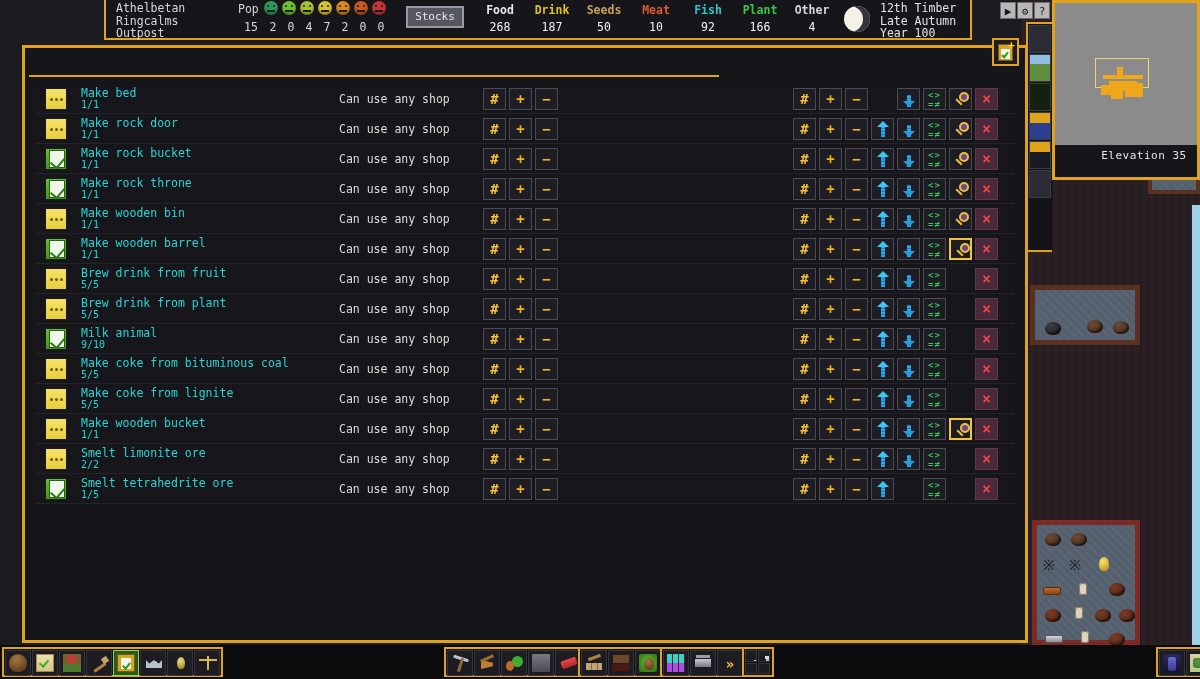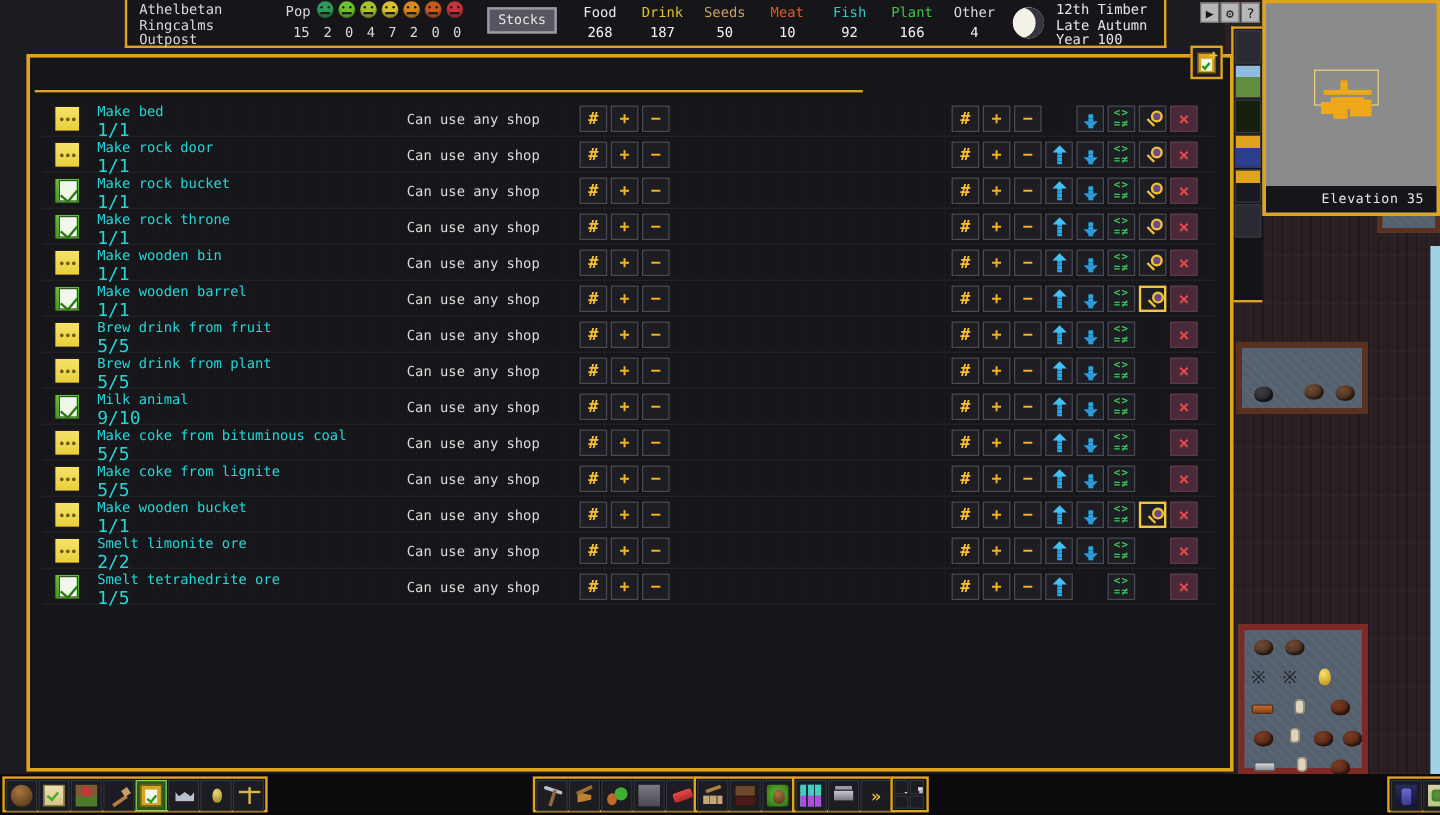--- a/index.html
+++ b/index.html
@@ -51,21 +51,21 @@
   .minimap-panel {
     position: absolute; left: 1052px; top: 0px; width: 148px; height: 180px;
     border: 3px solid #e0a41c; background: #8b8b8b;
   }
   .minimap-canvas { position: absolute; inset: 0; background: #8b8b8b; }
   .fort-blob { position: absolute; left: 44px; top: 62px; width: 48px; height: 36px; }
   .fort-blob i { position: absolute; background: #f0a81b; display: block; }
   .fort-outline { position: absolute; left: 40px; top: 55px; width: 54px; height: 30px;
     border: 1px solid #f0d27a; }
   .elev-label {
-    position: absolute; left: 0; right: 0; bottom: 0; height: 22px;
+    position: absolute; left: 0; right: 0; bottom: 0; height: 32px;
     background: #16161a; color: #e6e6e6; font-size: 11px; line-height: 22px;
     text-align: center; letter-spacing: .5px; padding-left: 36px;
   }
 
   
   .icon-rail {
     position: absolute; left: 1026px; top: 22px; width: 26px; height: 230px;
     background: #141418; border: 2px solid #e0a41c; border-right: none;
   }
   .rail-btn { width: 22px; height: 28px; margin: 1px auto; display: block;
@@ -105,21 +105,21 @@
   .sb-pop-nums { position: absolute; left: 132px; top: 20px; display: flex; gap: 0; }
   .sb-pop-nums span { width: 18px; text-align: center; }
   .sb-pop-nums span.first { width: 26px; }
   .stocks-btn {
     position: absolute; left: 300px; top: 6px; width: 58px; height: 22px;
     background: #565660; border: 2px solid #9a9aa4; color: #e8e8e8;
     font-size: 11px; line-height: 18px; text-align: center;
   }
   .sb-res { position: absolute; left: 368px; top: 0; display: flex; }
   .sb-res .col { width: 52px; text-align: center; }
-  .sb-res .cap { display: block; font-size: 11.5px; line-height: 16px; padding-top: 2px; }
+  .sb-res .cap { display: block; font-size: 11.5px; line-height: 16px; padding-top: 2px; font-weight: bold; }
   .sb-res .val { display: block; font-size: 11.5px; color: #f2f2f2; line-height: 18px; }
   .moon {
     position: absolute; left: 738px; top: 6px; width: 26px; height: 26px; border-radius: 50%;
     background: radial-gradient(circle at 38% 34%, #f4f2e6 60%, #c9c6b4 100%);
     box-shadow: inset -7px 0 0 0 #34343e;
   }
   .sb-date { position: absolute; left: 774px; top: 2px; line-height: 12.6px; color: #e4e4e4; }
 
   
   .panel {
@@ -153,21 +153,21 @@
   .status-box.active  { background: linear-gradient(#5fc22e, #3d9a17); }
   .status-box .dots { position:absolute; inset:0; display:flex; align-items:center; justify-content:center; gap:2px; }
   .status-box .dots i { width:3px; height:3px; border-radius:50%; background:#6a5a12; display:block; }
   .status-box .chk { position:absolute; left:3px; top:1px; width:16px; height:18px;
     background:#eef7ea; border:1px solid #2c5c17; }
   .status-box .chk::after {
     content:""; position:absolute; left:3px; top:4px; width:7px; height:11px;
     border:2px solid #2e7a12; border-top:none; border-left:none; transform: rotate(40deg);
   }
   .order-title { position: absolute; left: 46px; top: 2px; color: #25d6d6; font-size: 11.5px; }
-  .order-count { position: absolute; left: 46px; top: 15px; color: #25d6d6; font-size: 15px; }
+  .order-count { position: absolute; left: 46px; top: 15px; color: #25d6d6; font-size: 10px; }
   .order-shop { position: absolute; left: 304px; top: 8px; color: #dcdcdc; font-size: 11.5px; }
 
   .btngrp { position: absolute; top: 4px; display: flex; gap: 3px; }
   .btngrp.left { left: 448px; }
   .btngrp.right { left: 758px; }
   .gbtn {
     width: 23px; height: 22px; background: #1d1d23; border: 1px solid #4a4a54;
     position: relative; font-size: 14px; line-height: 20px; text-align: center;
     color: #f0b41c; font-weight: bold;
   }

